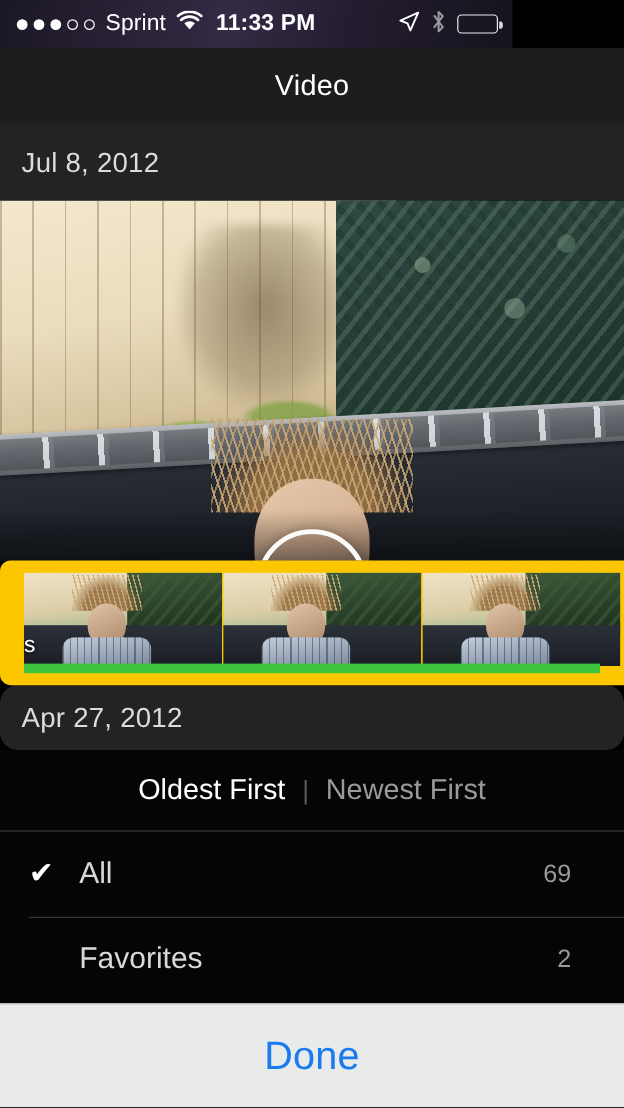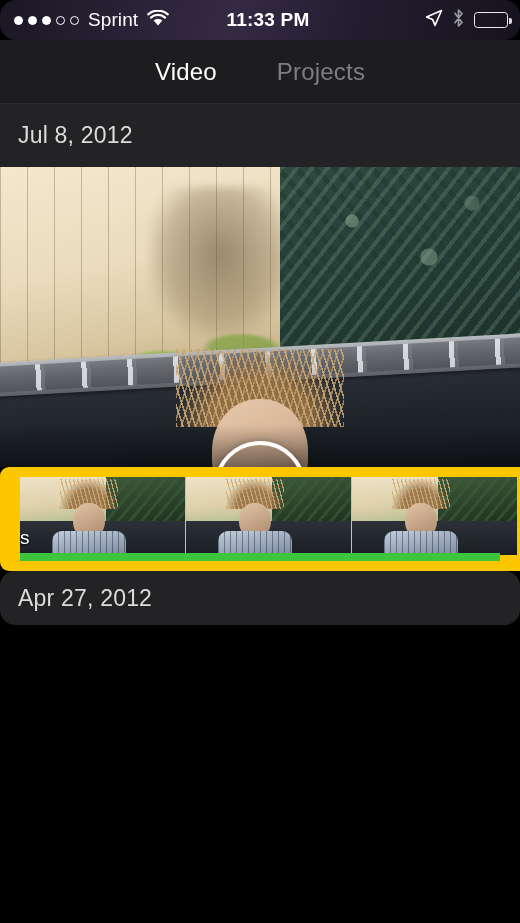--- a/index.html
+++ b/index.html
@@ -6,23 +6,23 @@
   html, body {
     width:520px; height:923px;
     background:#000;
     font-family:"Liberation Sans", sans-serif;
     overflow:hidden;
   }
   #app { position:relative; width:520px; height:923px; background:#000; overflow:hidden; }
 
   
   .statusbar{
-    position:absolute; left:0; top:0; width:520px; height:40px;
+    position:absolute; left:0; top:0; width:427px; height:40px;
     background:linear-gradient(100deg,#1b1724 0%,#2b2338 28%,#342a44 45%,#241d30 68%,#16131d 100%);
-    display:flex; align-items:center; color:#fff;border-radius:16px;
+    display:flex; align-items:center; color:#fff;
   }
   .sb-left{ display:flex; align-items:center; gap:9px; padding-left:14px; }
   .dots{ display:flex; align-items:center; gap:5px; }
   .dot{ width:9px; height:9px; border-radius:50%; border:1.5px solid #fff; }
   .dot.on{ background:#fff; }
   .carrier{ font-size:19px; letter-spacing:.1px; }
   .sb-center{
     position:absolute; left:16px; right:0; top:0; height:40px;
     display:flex; align-items:center; justify-content:center;
     font-size:19px; font-weight:bold; letter-spacing:.2px;
@@ -223,21 +223,20 @@
         </svg>
       </span>
       <span class="batt">
         <span class="batt-fill" style="width:42%"></span>
       </span>
     </div>
   </div>
 
   <div class="tabbar">
     <div class="tab active">Video</div>
-    <div class="tab">Projects</div>
   </div>
 
   <div class="content">
 
     <div class="datehdr">Jul 8, 2012</div>
 
     <div class="still">
       <div class="bg-fence"></div>
       <div class="fence-shadow"></div>
       <div class="bg-tree2"></div>
@@ -283,14 +282,38 @@
             <div class="f-body"></div>
         </div>
       </div>
       <div class="strip-label">s</div>
       <div class="greenbar"></div>
     </div>
 
     <div class="datehdr second">Apr 27, 2012</div>
   </div>
 
+  <div class="sheet">
+
+    <div class="sortrow">
+      <div class="sortopt active">Oldest First</div>
+      <div class="sortsep">|</div>
+      <div class="sortopt">Newest First</div>
+    </div>
+
+    <div class="frow">
+      <span class="fcheck">✔</span>
+      <span class="flabel">All</span>
+      <span class="fcount">69</span>
+    </div>
+
+    <div class="frow">
+      <span class="fcheck"></span>
+      <span class="flabel">Favorites</span>
+      <span class="fcount">2</span>
+    </div>
+
+    <div class="donebar">
+      <div class="donebtn">Done</div>
+    </div>
+  </div>
 
 </div>
 
 </body></html>

